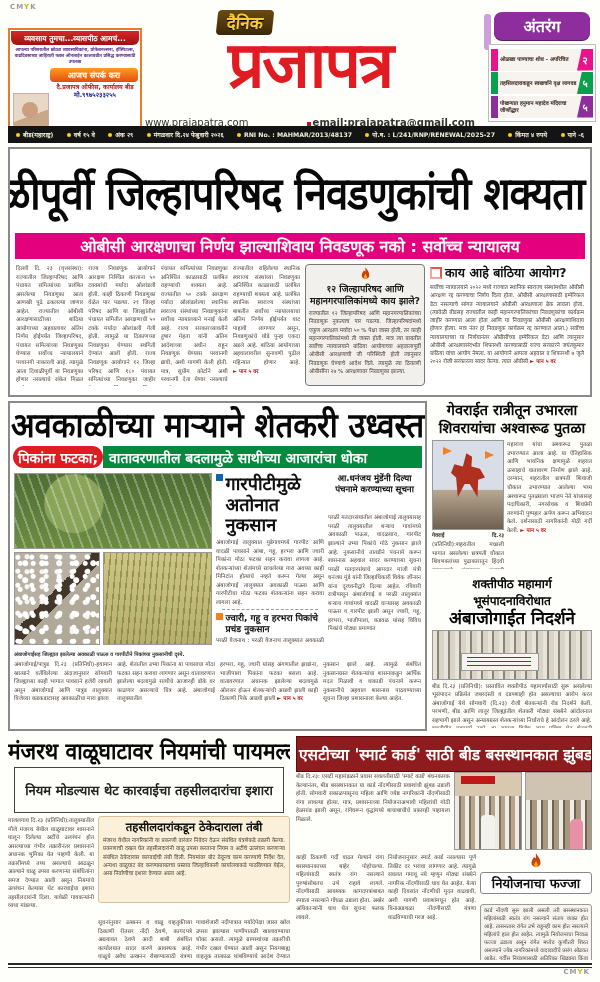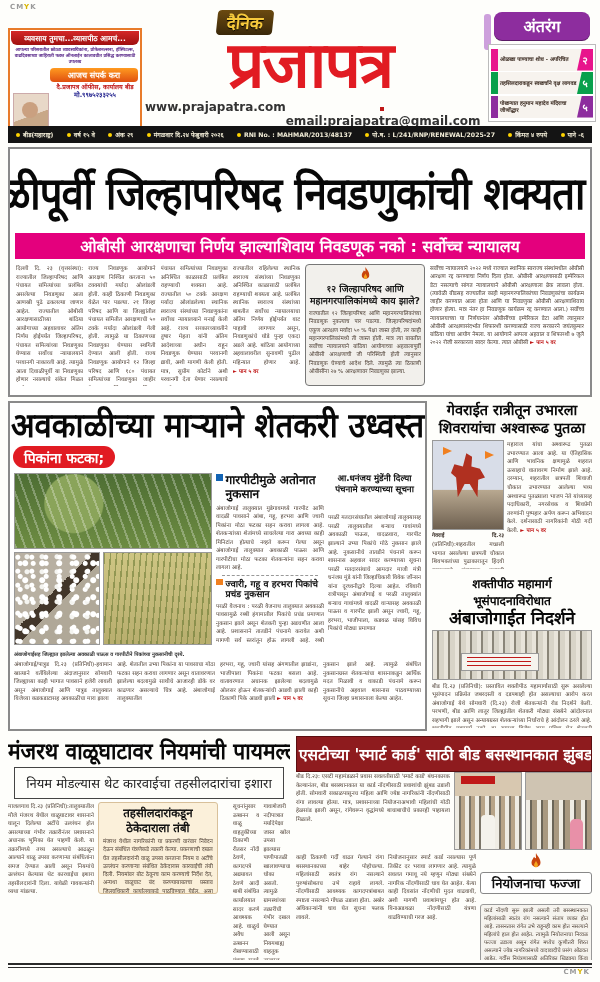--- a/index.html
+++ b/index.html
@@ -19,21 +19,21 @@
   .adbox .txt{font-size:4.6px;color:#5a2a8a;text-align:center;line-height:1.35;padding:1px 2px;font-weight:bold;}
   .adbox .ban2{background:linear-gradient(#ff9a20,#e05010);color:#fff;font-size:8px;font-weight:bold;text-align:center;margin:1px 2px 1px 40px;border-radius:4px;padding:1.5px 0;}
   .adbox .off{font-size:6.3px;color:#c01818;font-weight:bold;text-align:center;margin-left:40px;line-height:1.25;}
   .adbox .ph{font-size:6.5px;color:#1a1a8a;font-weight:bold;text-align:center;margin-left:40px;}
   .adbox .photo{position:absolute;left:3px;bottom:3px;width:36px;height:40px;border:1px solid #caa;
       background:linear-gradient(160deg,#e8d8c8 55%,#c8a888 56%),#e8d8c8;}
   .adbox .photo::after{content:"";position:absolute;left:8px;top:8px;width:16px;height:16px;border-radius:50%;background:#caa080;}
   .mast{left:145px;top:10px;width:330px;height:118px;text-align:center;}
   .dainik{position:absolute;left:72px;top:0;background:linear-gradient(#6b4a10,#3a280a);color:#f6c93c;font-weight:900;font-size:17px;padding:1px 10px;border-radius:4px;transform:skewX(-6deg);text-shadow:0 1px 0 #000;}
   .title{position:absolute;left:0;top:22px;width:100%;font-size:64px;line-height:1.05;font-weight:700;color:#e11b22;letter-spacing:-2px;white-space:nowrap;}
-  .mastrow{position:absolute;left:0;bottom:0;width:100%;display:flex;justify-content:space-between;font-size:12px;font-weight:bold;color:#333;}
+  .mastrow{position:absolute;left:0;bottom:0;width:100%;display:flex;justify-content:space-between;font-size:10px;font-weight:normal;color:#333;}
   .mastrow .sq{display:inline-block;width:4px;height:4px;background:#c01818;margin-right:2px;}
   .antr{left:484px;top:12px;width:108px;height:118px;}
   .antr .bar{position:absolute;left:0;top:2px;width:7px;height:36px;background:#cda0dc;border-radius:3px;}
   .antr .tab{position:absolute;left:10px;top:0;width:96px;background:#8d2d9e;color:#fff;font-size:16px;font-weight:900;text-align:center;border-radius:8px;padding:3px 0;box-shadow:0 1px 0 #5a1a66;}
   .antr .list{position:absolute;left:4px;top:32px;width:102px;background:#fff;border:1px solid #bbb;padding:2px;}
   .antr .it{display:flex;align-items:center;margin:1.5px 0;height:22px;background:#f7f3ee;}
   .antr .it .cb{width:7px;height:100%;margin-right:2px;}
   .antr .it .lb{flex:1;font-size:5.4px;font-weight:bold;color:#3a2a20;line-height:1.25;}
   .antr .it .pg{width:16px;height:100%;color:#fff;font-weight:900;font-size:10px;display:flex;align-items:center;justify-content:center;clip-path:polygon(30% 0,100% 0,100% 100%,0 100%);}
   .c-pink{background:#e8148c;} .c-green{background:#08a04c;} .c-purp{background:#8d2d9e;}
@@ -50,21 +50,21 @@
   .zpbox{width:120px;flex:none;border:1px solid #777;border-radius:4px;background:#f2f0ec;padding:2px 3px;box-sizing:border-box;overflow:hidden;}
   .zpbox h4{margin:1px 0 2px;font-size:9.3px;text-align:center;line-height:1.3;color:#1a1a1a;}
   .fireic{display:block;margin:0 auto;width:13px;height:15px;}
   .bantbox{width:154px;flex:none;overflow:hidden;}
   .banthead{display:flex;align-items:center;gap:3px;font-size:12.5px;font-weight:900;color:#111;margin-bottom:2px;white-space:nowrap;}
   .redsq{width:8px;height:8px;border:2.5px solid #e2574c;border-left-color:#f0a89a;border-bottom-color:#f0a89a;flex:none;}
   
   .farmbox{left:8px;top:401px;width:419px;height:330px;border:2px solid #8a8a8a;background:#fff;box-sizing:border-box;}
   .farmhl{height:42px;display:flex;align-items:center;justify-content:center;font-size:31px;font-weight:900;color:#080808;white-space:nowrap;overflow:hidden;transform:scaleY(1.1);}
   .kick{display:flex;height:22px;margin:1px 3px;}
-  .kickred{background:#e11b22;color:#fff;font-size:14px;font-weight:900;display:flex;align-items:center;padding:0 11px;white-space:nowrap;border-radius:11px;}
+  .kickred{background:#e11b22;color:#fff;font-size:14px;font-weight:900;display:flex;align-items:center;padding:0 5px;white-space:nowrap;border-radius:11px;}
   .kickgrn{background:#038a3e;color:#fff;font-size:14px;font-weight:900;display:flex;align-items:center;padding:0 6px;flex:1;white-space:nowrap;overflow:hidden;}
   .farmmain{display:flex;gap:4px;padding:4px;height:172px;}
   .phcol{width:198px;flex:none;display:flex;flex-direction:column;gap:3px;}
   .photo{border:1px solid #999;box-sizing:border-box;position:relative;overflow:hidden;}
   .ph-field1{height:76px;background:
      repeating-linear-gradient(70deg,rgba(255,255,255,.28) 0 2px,transparent 2px 9px),
      radial-gradient(circle at 30% 40%,#8aa45a 0 20%,transparent 21%),
      linear-gradient(#4e6e34,#6d8c42);}
   .phrow{display:flex;gap:3px;flex:1;}
   .ph-hail{width:86px;background:
@@ -73,21 +73,21 @@
      radial-gradient(circle at 80% 25%,#f4f4f0 0 2px,transparent 3px),
      radial-gradient(circle at 40% 80%,#fff 0 2px,transparent 3px),
      linear-gradient(135deg,#b8b0a2 44%,#42362a 44% 54%,#b0a898 54%),#b4ac9e;background-size:14px 14px,17px 17px,15px 15px,13px 13px,100% 100%;}
   .ph-field2{flex:1;background:
      repeating-linear-gradient(95deg,rgba(90,110,40,.5) 0 1.5px,transparent 1.5px 6px),
      linear-gradient(#cec583,#b8ae6e);}
   .midcol{width:108px;flex:none;overflow:hidden;}
   .sqb{display:inline-block;width:6.5px;height:6.5px;margin-right:3px;flex:none;}
   .b-blue{background:#1464b4;} .b-orng{background:#f08020;}
   .sech{display:flex;align-items:flex-start;font-weight:900;color:#101010;line-height:1.15;margin:1px 0 2px;}
-  .sech1{font-size:12px;} .sech2{font-size:9px;}
+  .sech1{font-size:18px;} .sech2{font-size:9px;}
   .dash{border-top:1px dashed #999;margin:3px 6px;}
   .rgtcol{flex:1;overflow:hidden;}
   .mundeh{font-size:8.6px;font-weight:900;color:#101010;text-align:center;line-height:1.3;margin-bottom:18px;}
   .farmbot{padding:0 4px;height:78px;overflow:hidden;}
   .caption{font-size:5.2px;font-weight:bold;color:#333;text-align:left;margin:1px 0 2px;}
   .botcols{display:flex;gap:5px;}
   .botcols .col{flex:1;}
   
   .statue{left:432px;top:401px;width:160px;height:168px;overflow:hidden;}
   .stathl{font-size:14.5px;font-weight:900;color:#080808;text-align:center;line-height:1.25;}
@@ -99,24 +99,24 @@
   .statcap{font-size:5.4px;font-weight:bold;display:flex;justify-content:space-between;margin:1px 0;}
   .protest{left:432px;top:575px;width:160px;height:153px;overflow:hidden;}
   .proth1{font-size:12px;font-weight:900;text-align:center;color:#080808;}
   .proth2{font-size:17px;font-weight:900;text-align:center;color:#080808;line-height:1.1;margin-bottom:2px;}
   .ph-protest{height:50px;background:repeating-linear-gradient(90deg,#e8e4da 0 4px,#8a8578 4px 6px,#d8d4c8 6px 11px),linear-gradient(#b8b4a8,#98948a);}
   .ph-protest .bannr{position:absolute;left:28px;top:22px;width:76px;height:16px;background:#f6f4ee;border:1px solid #999;
       background-image:repeating-linear-gradient(#c01818 0 1px,transparent 1px 4px);background-size:64px 10px;background-position:5px 3px;background-repeat:no-repeat;}
   
   .sand{left:8px;top:736px;width:282px;height:224px;overflow:hidden;}
   .sandhl{font-size:21px;font-weight:900;color:#080808;text-align:center;white-space:nowrap;transform:scaleY(1.08);}
-  .sandsub{border:1.5px solid #444;margin:3px 6px;font-size:13px;font-weight:400;color:#222;text-align:center;padding:6px 0;white-space:nowrap;overflow:hidden;}
+  .sandsub{border:1.5px solid #444;margin:3px 6px;font-size:13px;font-weight:700;color:#222;text-align:center;padding:13px 0;white-space:nowrap;overflow:hidden;}
   .sandmain{display:flex;gap:4px;margin-top:3px;height:162px;}
   .sandc1{width:86px;flex:none;}
-  .sandrt{flex:1;display:flex;flex-direction:row;gap:15px;}
+  .sandrt{flex:1;display:flex;flex-direction:column;gap:15px;}
   .inset{background:#fbf0da;border:1px solid #d8c09a;border-radius:3px;padding:2px 4px;height:92px;box-sizing:border-box;overflow:hidden;}
   .inseth{font-size:11.5px;font-weight:900;color:#111;text-align:center;margin-bottom:2px;}
   .sandcols{display:flex;gap:4px;flex:1;}
   .sandcols .col{flex:1;}
   
   .smart{left:296px;top:736px;width:296px;height:224px;overflow:hidden;}
   .smarthl{background:#8e1b1e;border:1px solid #5a0e10;color:#fff;font-size:15.5px;font-weight:900;text-align:center;padding:6px 2px;white-space:nowrap;overflow:hidden;}
   .byline{display:flex;align-items:center;font-size:6.8px;font-weight:bold;color:#222;margin:2px 0;}
   .smmain{display:flex;gap:4px;height:78px;}
   .smlead{flex:1;}
@@ -231,31 +231,36 @@
       </div>
       <div class="zpbox">
         <svg class="fireic" viewBox="0 0 24 28">
           <path d="M12 0c2 5 7 8 7 15a7 7 0 0 1-14 0c0-4 3-6 4-9 1 2 3 3 3 1 0-2-.5-4 0-7z" fill="#c8440e"></path>
           <path d="M12 12c1 3 3 4 3 7a3 3 0 0 1-6 0c0-3 2-4 3-7z" fill="#f5a61e"></path>
         </svg>
         <h4>१२ जिल्हापरिषद आणि महानगरपालिकांमध्ये काय झाले?</h4>
         <div class="col" style="font-size:5.5px">राज्यातील १२ जिल्हापरिषद आणि महानगरपालिकांच्या निवडणूक नुकत्याच पार पडल्या. जिल्हापरिषदांमध्ये एकूण आरक्षण मर्यादा ५० % पेक्षा जास्त होती, तर काही महानगरपालिकांमध्ये ती जास्त होती. मात्र त्या बाबतीत सर्वोच्च न्यायालयाने बांठिया आयोगाच्या अहवालापूर्वी ओबीसी आरक्षणाची जी परिस्थिती होती त्यानुसार निवडणूक घेण्याचे आदेश दिले. त्यामुळे त्या ठिकाणी ओबीसींना २७ % आरक्षणावर निवडणुका झाल्या.</div>
       </div>
       <div class="bantbox">
+        <div class="banthead">
+            <span class="redsq"></span>
+            <span>काय आहे बांठिया आयोग?</span>
+          </div>
         <div class="col" style="font-size:5.5px;height:100px">
           <span>सर्वोच्च न्यायालयाने २०२२ मध्ये राज्यात स्थानिक स्वराज्य संस्थांमधील ओबीसी आरक्षण रद्द करण्याचा निर्णय दिला होता. ओबीसी आरक्षणासाठी इम्पेरिकल डेटा नसल्याचे सांगत न्यायालयाने ओबीसी आरक्षणाला ब्रेक लावला होता. (त्यावेळी बीडसह राज्यातील काही महानगरपालिकांच्या निवडणुकांचा कार्यक्रम जाहीर करण्यात आला होता आणि या निवडणुका ओबीसी आरक्षणाशिवाय होणार होत्या. मात्र नंतर हा निवडणूक कार्यक्रम रद्द करण्यात आला.) सर्वोच्च न्यायालयाच्या या निर्णयानंतर ओबीसींच्या इम्पेरिकल डेटा आणि त्यानुसार ओबीसी आरक्षणासंदर्भात शिफारशी करण्यासाठी राज्य सरकारने जयंतकुमार बांठिया यांचा आयोग नेमला. या आयोगाने आपला अहवाल व शिफारशी ७ जुलै २०२२ रोजी सरकारला सादर केल्या. त्यात ओबीसी</span> <span class="more">पान ५ वर</span>
         </div>
       </div>
     </div>
   </div>
 
   <div class="abs farmbox">
     <div class="farmhl">अवकाळीच्या माऱ्याने शेतकरी उध्वस्त</div>
     <div class="kick">
       <div class="kickred">पिकांना फटका;</div>
+      <div class="kickgrn">वातावरणातील बदलामुळे साथीच्या आजारांचा धोका</div>
     </div>
     <div class="farmmain">
       <div class="phcol">
         <div class="photo ph-field1"></div>
         <div class="phrow">
           <div class="photo ph-hail"></div>
           <div class="photo ph-field2"></div>
         </div>
       </div>
       <div class="midcol">

